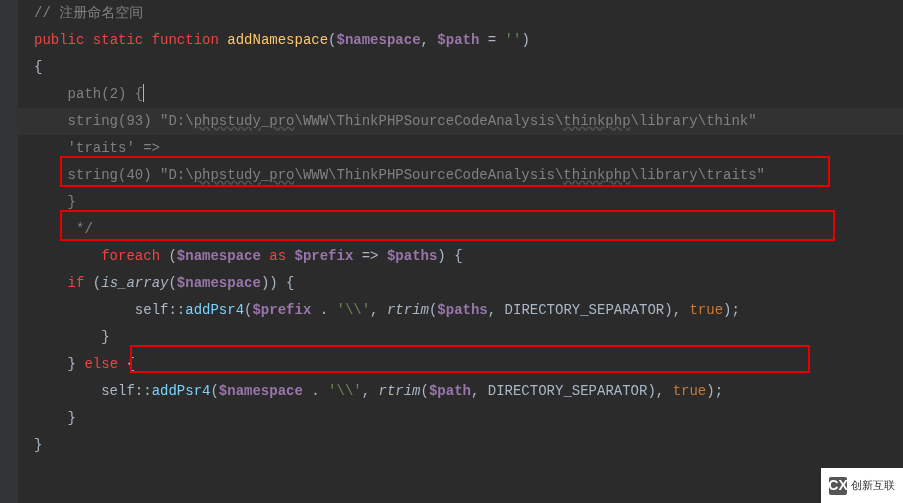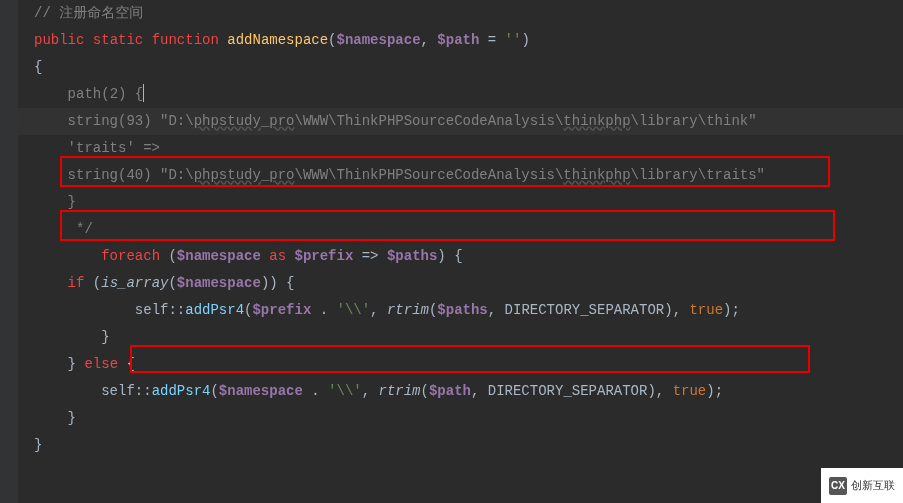--- a/index.html
+++ b/index.html
@@ -81,21 +81,21 @@
 }
 .wm-icon {
   width: 18px;
   height: 18px;
   background: #555;
   color: #fff;
   font-weight: bold;
   display: flex;
   align-items: center;
   justify-content: center;
-  font-size: 10px;
+  font-size: 14px;
   border-radius: 2px;
 }
 </style>
 </head>
 <body>
 <div class="gutter"></div>
 
 <div class="editor">
 
 <div class="sel-line" style="top:108px;"></div>

